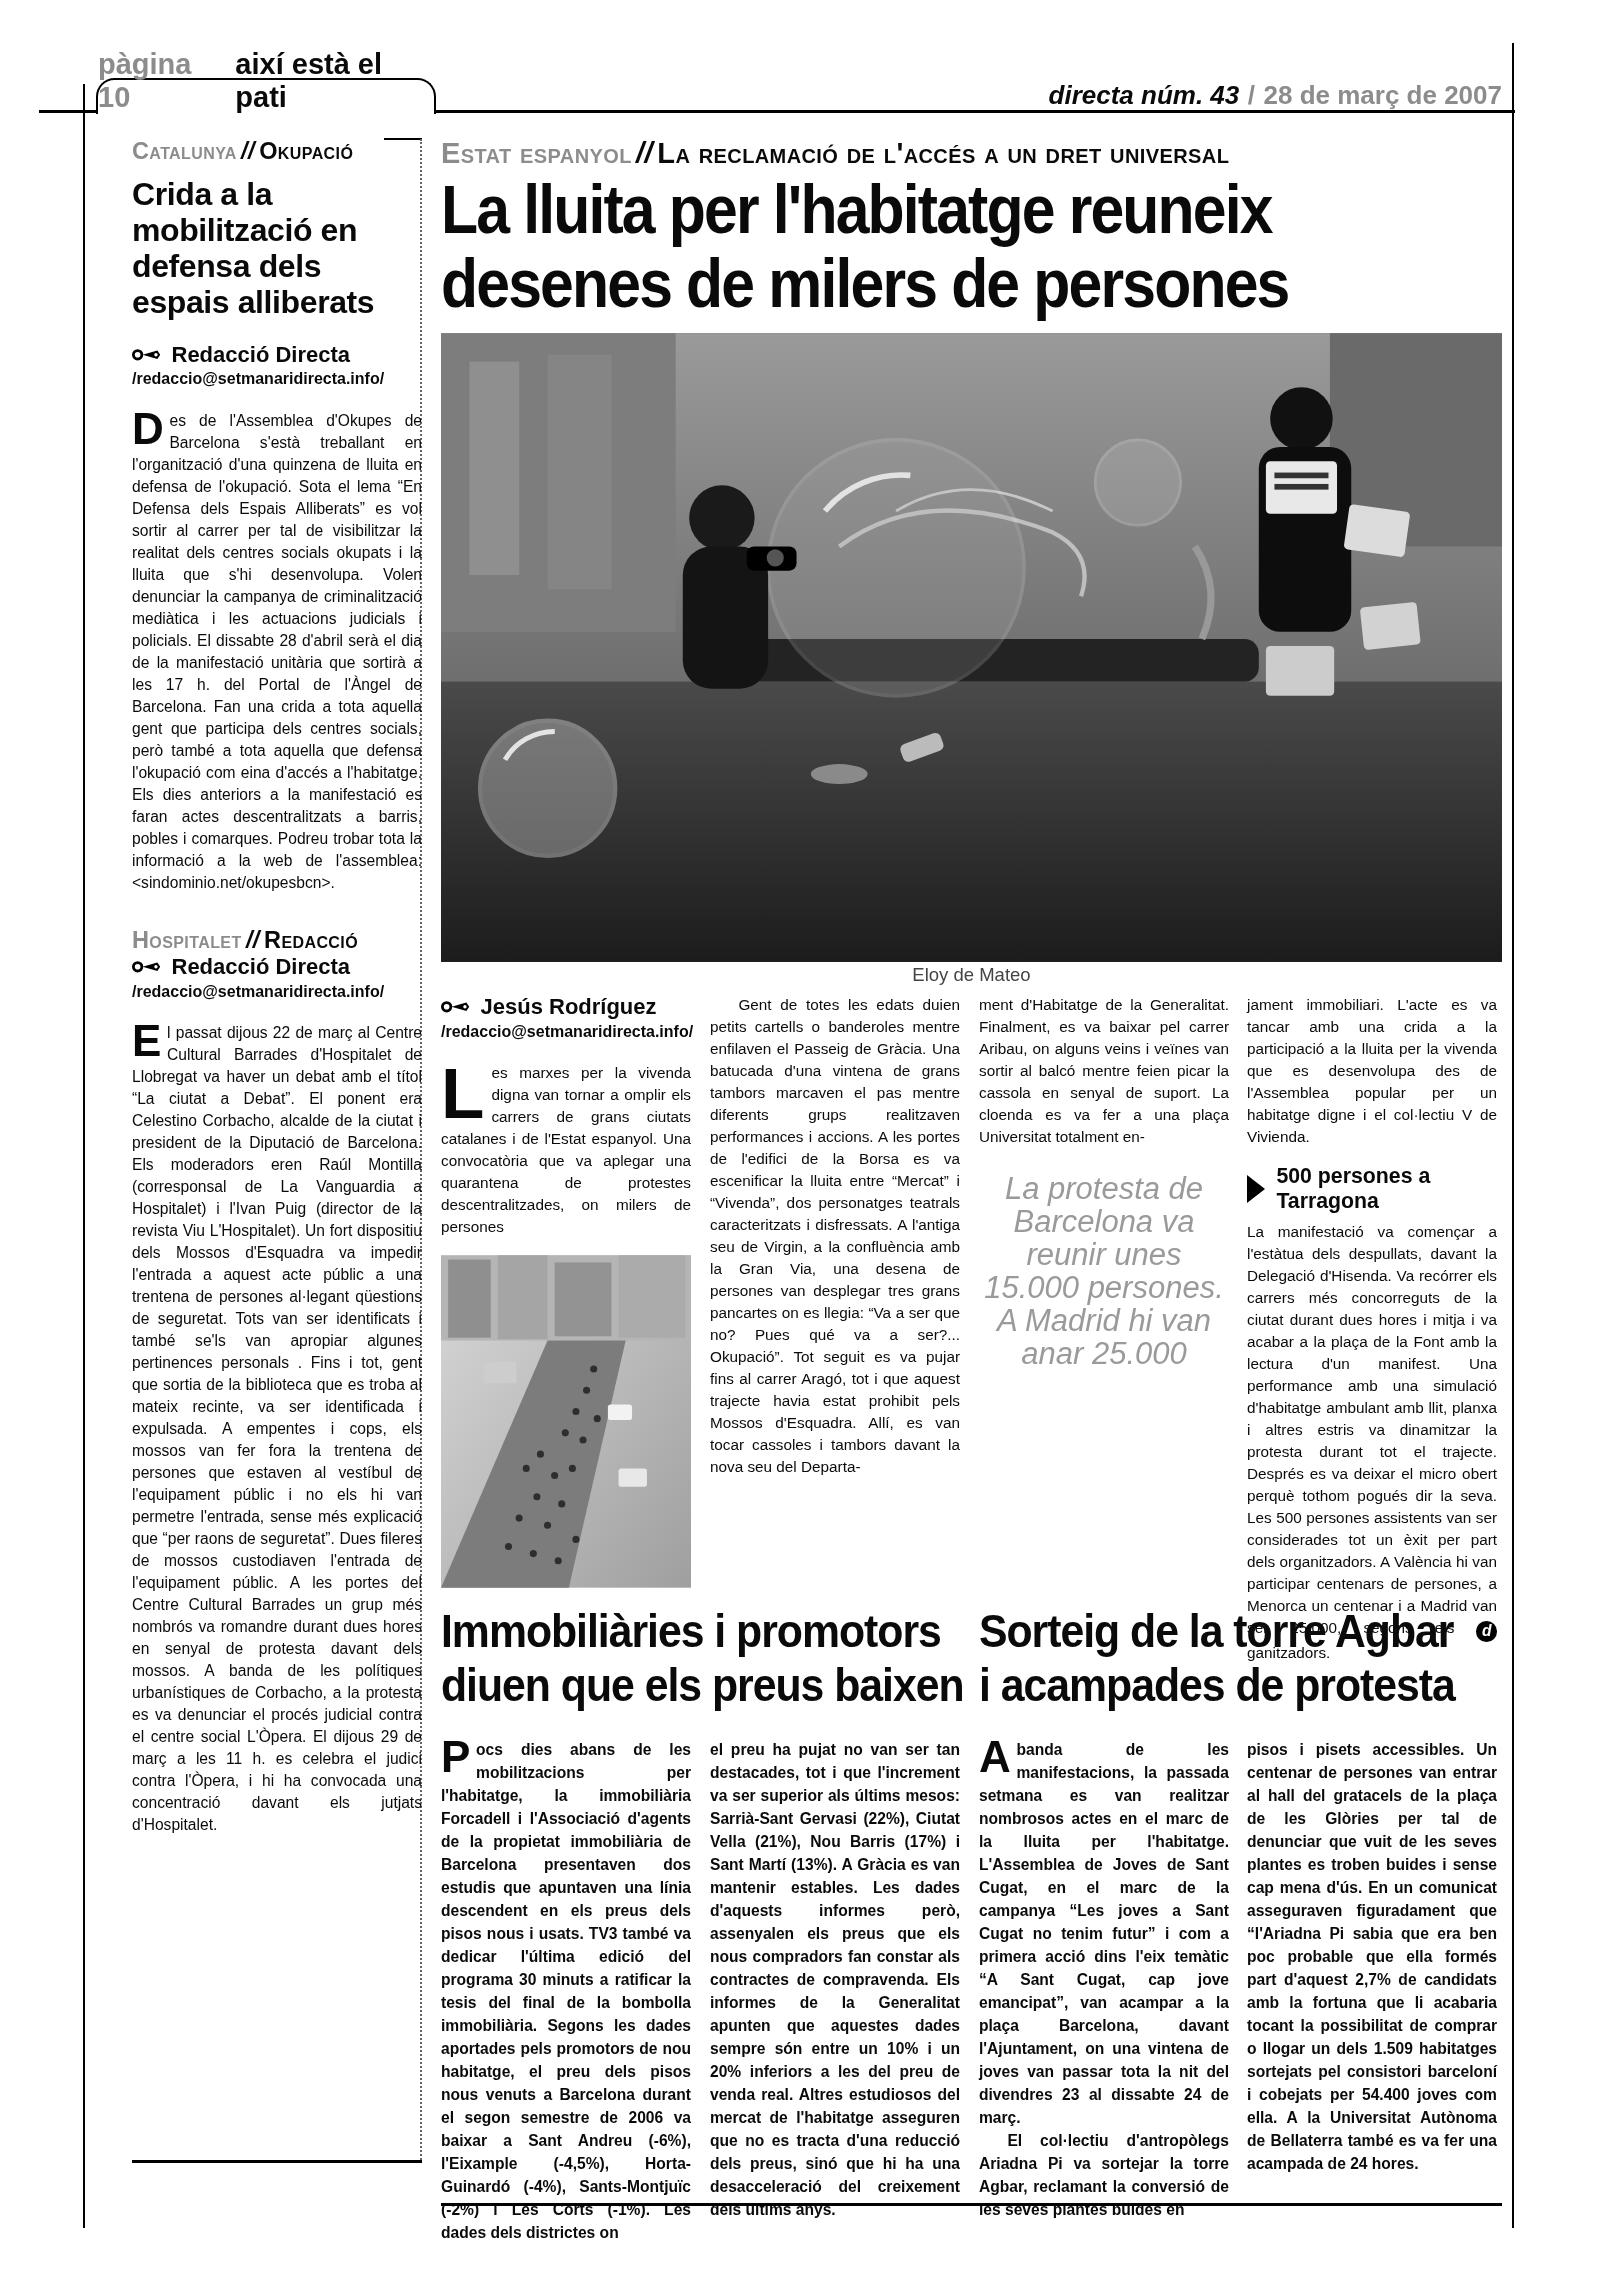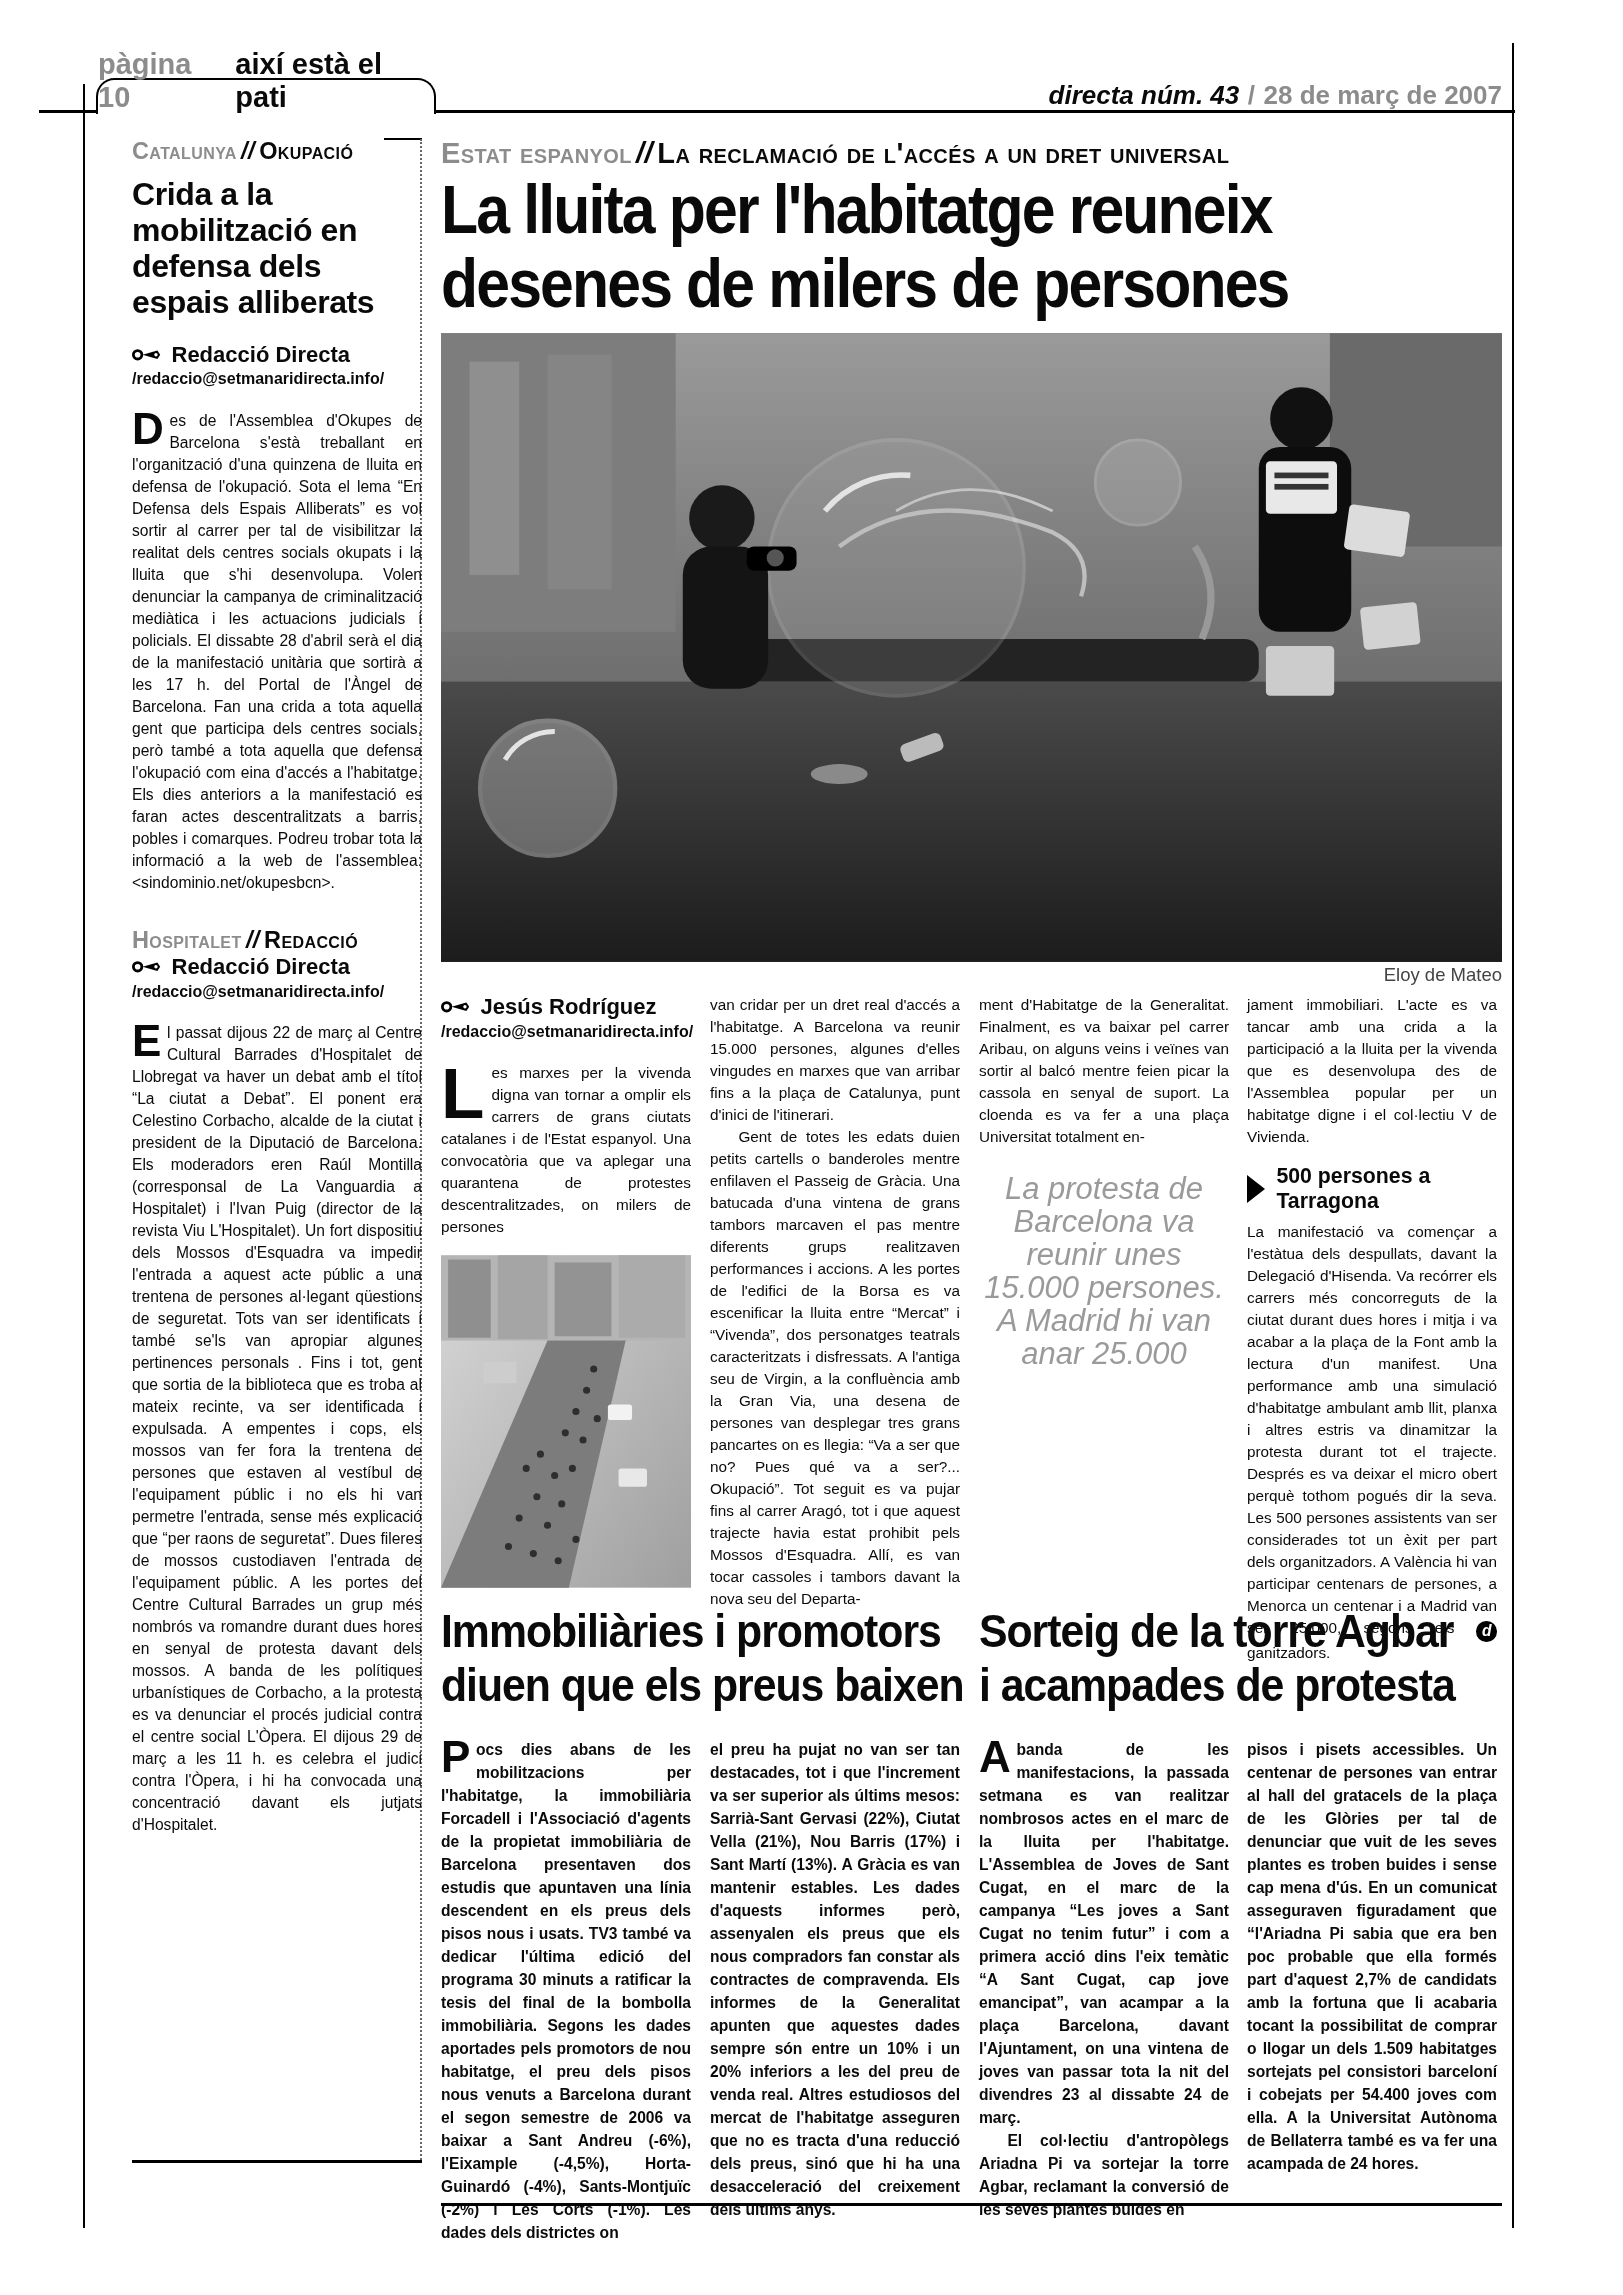--- a/index.html
+++ b/index.html
@@ -47,21 +47,21 @@
   .pullquote{color:#9a9a9a;font-style:italic;font-size:31px;line-height:33px;
              text-align:center;margin:24px 0;font-weight:normal;}
   
   .inhead{display:flex;align-items:center;gap:11.4px;font-weight:bold;font-size:21.3px;margin:15.6px 0 7.1px 0;}
   .arrow-icon{width:0;height:0;border-left:18.5px solid #000;border-top:14.2px solid transparent;
               border-bottom:14.2px solid transparent;flex:0 0 auto;}
   
   .endmark{display:inline-flex;width:20.6px;height:20.6px;border-radius:50%;background:#000;color:#fff;
            align-items:center;justify-content:center;font-weight:bold;font-style:italic;
            font-size:15.6px;vertical-align:-3.6px;}
-  .photo-credit{position:absolute;left:441px;top:964px;width:1061px;text-align:right;
+  .photo-credit{position:absolute;left:441px;top:964px;width:1061px;text-align:center;
                 font-size:18.5px;color:#444;}
   .photo-frame{background:#777;}
   .street-photo{margin-top:17px;}
 </style>
 </head>
 <body>
 
 <div class="page">
 
   <div class="rule" style="left:83px;top:84px;width:2.1px;height:2144px;"></div>
@@ -227,21 +227,20 @@
         </g>
         <rect x="235" y="210" width="34" height="22" rx="4" fill="#f2f2f2"></rect>
         <rect x="250" y="300" width="40" height="26" rx="4" fill="#e8e8e8"></rect>
         <rect x="60" y="150" width="46" height="30" fill="#cdcdcd"></rect>
       </svg>
     </div>
   </div>
 
   <div class="col" style="left:710px;">
     <div class="mbody">
-      <p>van cridar per un dret real d'accés a l'habitatge. A Barcelona va reunir 15.000 persones, algunes d'elles vingudes en marxes que van arribar fins a la plaça de Catalunya, punt d'inici de l'itinerari.</p>
       <p class="indent">Gent de totes les edats duien petits cartells o banderoles mentre enfilaven el Passeig de Gràcia. Una batucada d'una vintena de grans tambors marcaven el pas mentre diferents grups realitzaven performances i accions. A les portes de l'edifici de la Borsa es va escenificar la lluita entre “Mercat” i “Vivenda”, dos personatges teatrals caracteritzats i disfressats. A l'antiga seu de Virgin, a la confluència amb la Gran Via, una desena de persones van desplegar tres grans pancartes on es llegia: “Va a ser que no? Pues qué va a ser?... Okupació”. Tot seguit es va pujar fins al carrer Aragó, tot i que aquest trajecte havia estat prohibit pels Mossos d'Esquadra. Allí, es van tocar cassoles i tambors davant la nova seu del Departa-</p>
     </div>
   </div>
 
   <div class="col" style="left:979px;">
     <div class="mbody">
       <p>ment d'Habitatge de la Generalitat. Finalment, es va baixar pel carrer Aribau, on alguns veins i veïnes van sortir al balcó mentre feien picar la cassola en senyal de suport. La cloenda es va fer a una plaça Universitat totalment en-</p>
     </div>
     <div class="pullquote">La protesta de Barcelona va reunir unes 15.000 persones. A Madrid hi van anar 25.000</div>
   </div>

